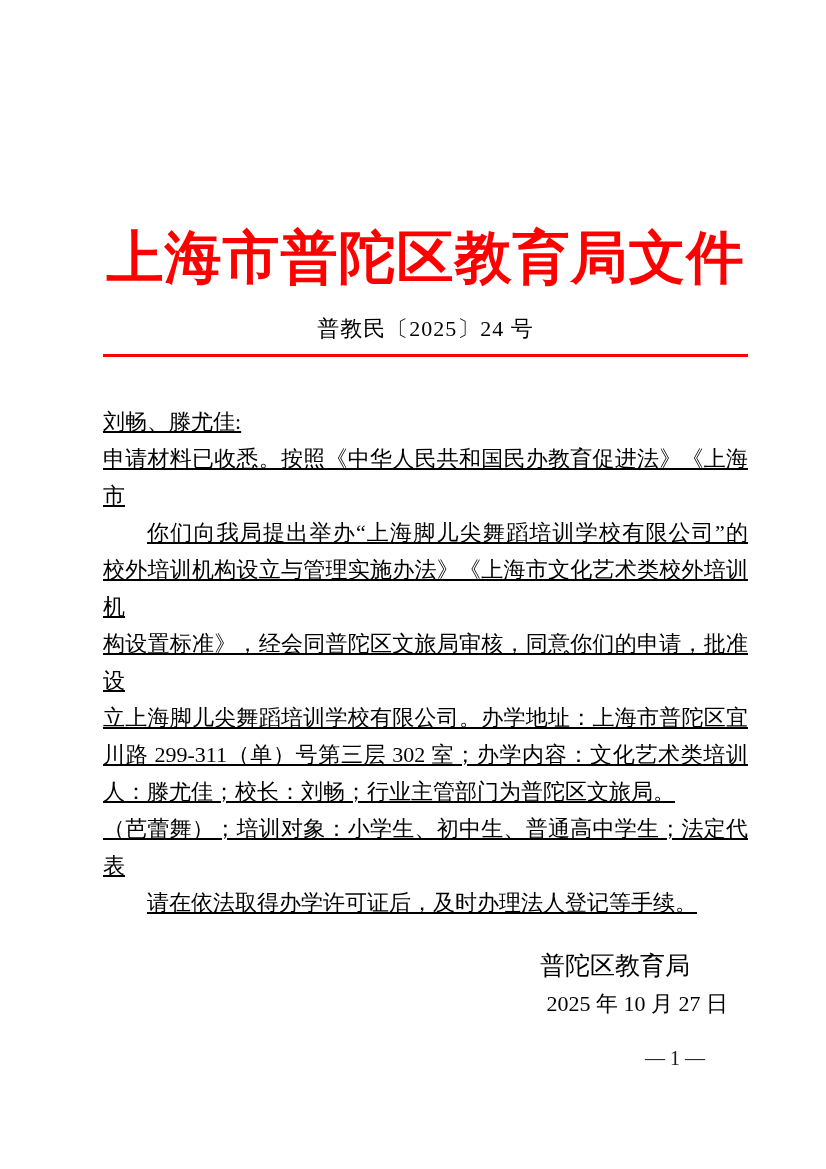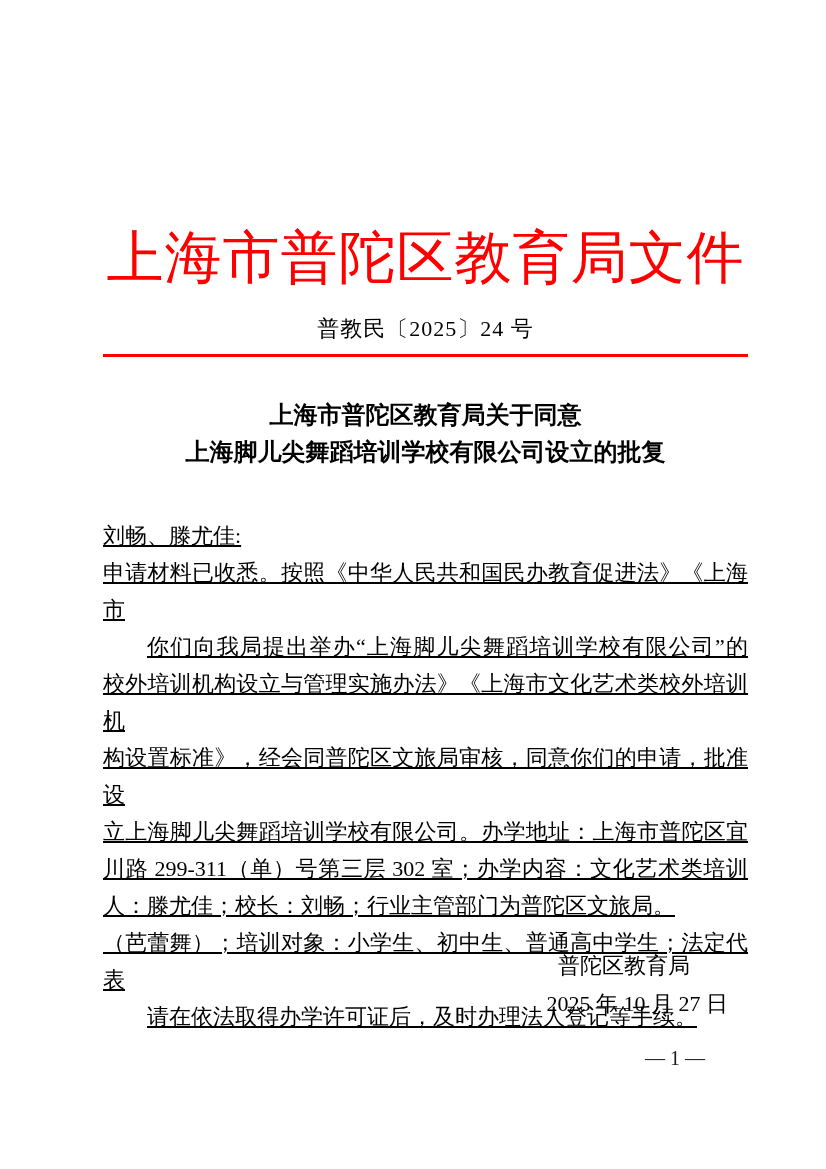--- a/index.html
+++ b/index.html
@@ -16,21 +16,21 @@
 
   .content {
     margin-left: 103px;
     width: 645px;
   }
 
   .letterhead {
     padding-top: 220px;
     color: #fe0000;
     font-size: 57px;
-    font-weight: normal;
+    font-weight: bold;
     line-height: 76px;
     text-align: center;
     white-space: nowrap;
     letter-spacing: 1px;
   }
 
   .doc-number {
     margin-top: 20px;
     font-size: 22px;
     line-height: 26px;
@@ -59,21 +59,21 @@
   }
 
   .line { width: 645px; text-decoration: underline; }
   .line.indent { text-indent: 2em; }
   .line.j { text-align: justify; text-align-last: justify; }
 
   .signature {
     position: absolute;
     top: 952px;
     right: 136px;
-    font-size: 22px;
+    font-size: 25px;
     line-height: 28px;
     white-space: nowrap;
   }
 
   .sign-date {
     position: absolute;
     top: 990px;
     right: 98px;
     font-size: 22px;
     line-height: 28px;
@@ -96,24 +96,20 @@
 <div class="page">
 
   <div class="content">
 
     <div class="letterhead">上海市普陀区教育局文件</div>
 
     <div class="doc-number">普教民〔2025〕24 号</div>
 
     <div class="red-rule"></div>
 
-    <div class="doc-title">
-      <div class="title-line">上海市普陀区教育局关于同意</div>
-      <div class="title-line">上海脚儿尖舞蹈培训学校有限公司设立的批复</div>
-    </div>
 
     <div class="body-text">
       <div class="line">刘畅、滕尤佳:</div>
       <div class="line j">申请材料已收悉。按照《中华人民共和国民办教育促进法》《上海市</div>
       <div class="line indent j">你们向我局提出举办“上海脚儿尖舞蹈培训学校有限公司”的</div>
       <div class="line j">校外培训机构设立与管理实施办法》《上海市文化艺术类校外培训机</div>
       <div class="line j">构设置标准》，经会同普陀区文旅局审核，同意你们的申请，批准设</div>
       <div class="line j">立上海脚儿尖舞蹈培训学校有限公司。办学地址：上海市普陀区宜</div>
       <div class="line j">川路 299-311（单）号第三层 302 室；办学内容：文化艺术类培训</div>
       <div class="line">人：滕尤佳；校长：刘畅；行业主管部门为普陀区文旅局。</div>

